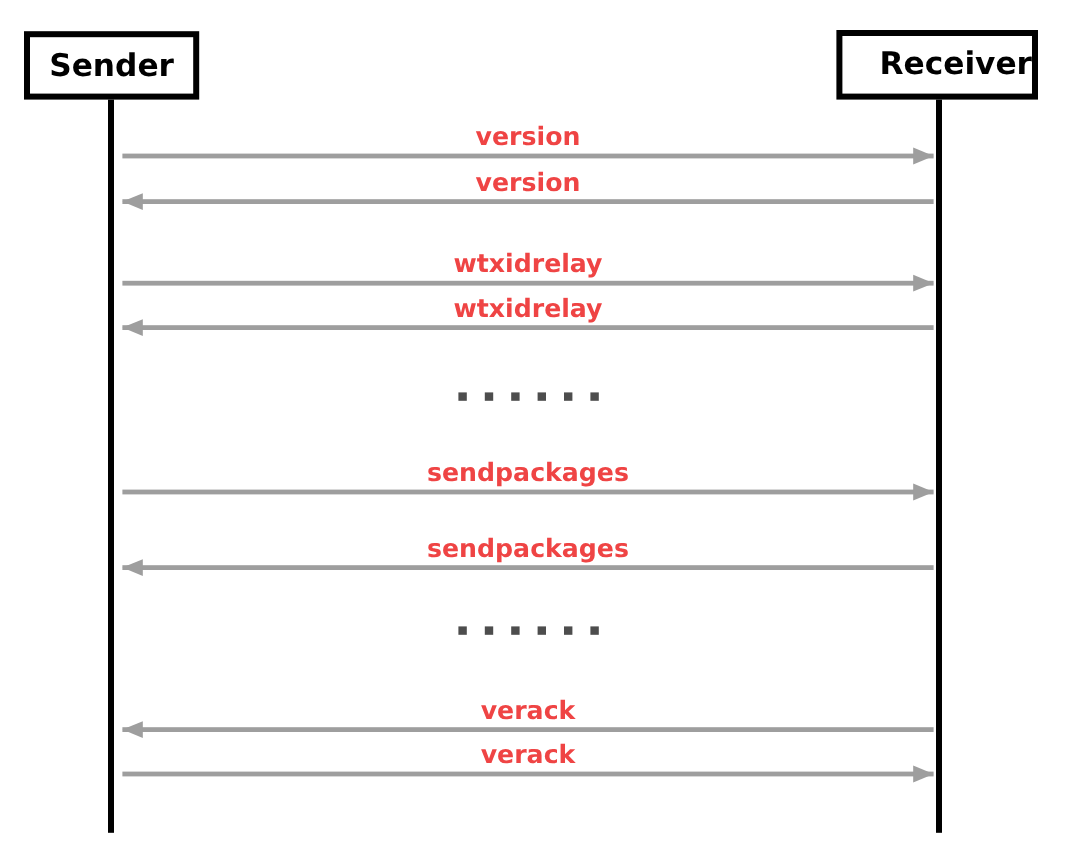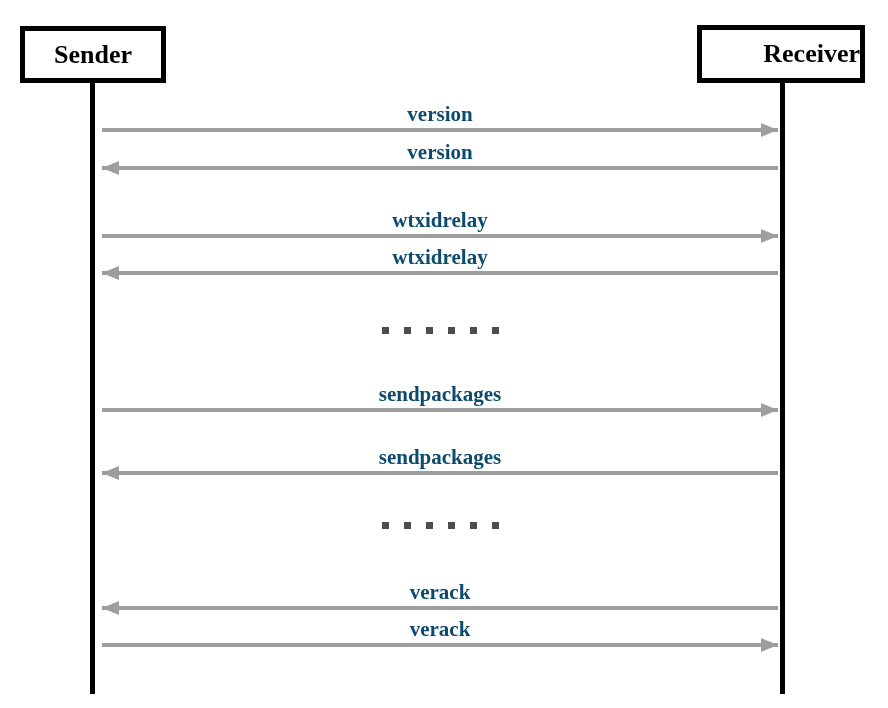--- a/index.html
+++ b/index.html
@@ -11,21 +11,20 @@
   body {
     font-family: "DejaVu Sans", sans-serif;
   }
 
   #diagram {
     position: relative;
     width: 888px;
     height: 708px;
     background: #ffffff;
     overflow: hidden;
-    font-family: Liberation Serif, serif;
   }
 
   
   .participant-box {
     position: absolute;
     box-sizing: border-box;
     background: #ffffff;
     border: 5px solid #000000;
     display: flex;
     align-items: center;
@@ -107,21 +106,21 @@
   }
 
   
   .msg-label {
     position: absolute;
     left: 102px;
     width: 676px;
     text-align: center;
     font-size: 21px;
     font-weight: bold;
-    color: #0c4a6e;
+    color: #ef4444;
     line-height: 1;
     bottom: 3px;
     white-space: nowrap;
   }
 
   
   .ellipsis-row {
     position: absolute;
     left: 102px;
     width: 676px;

